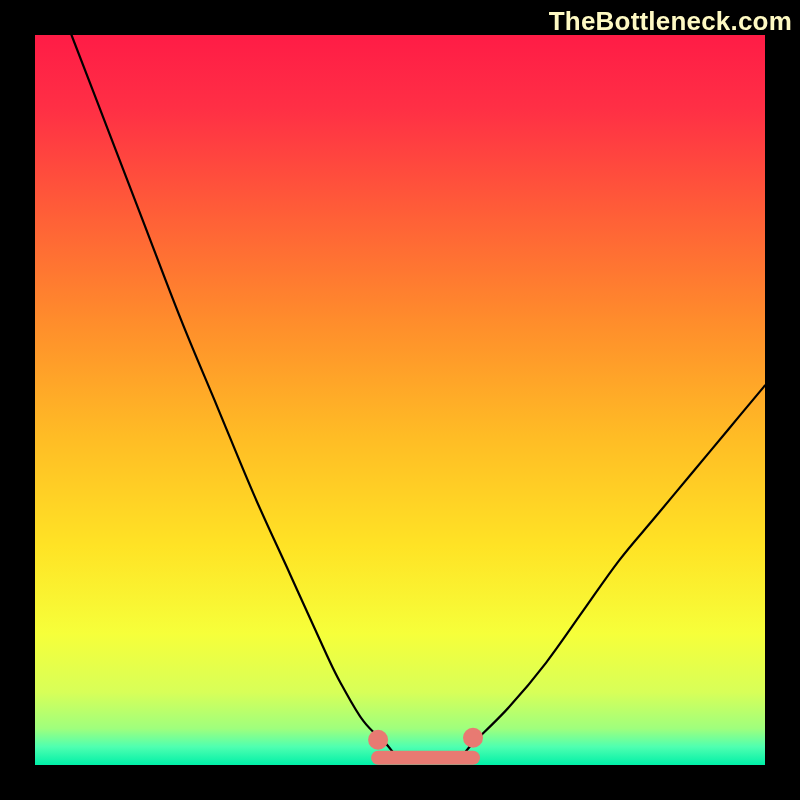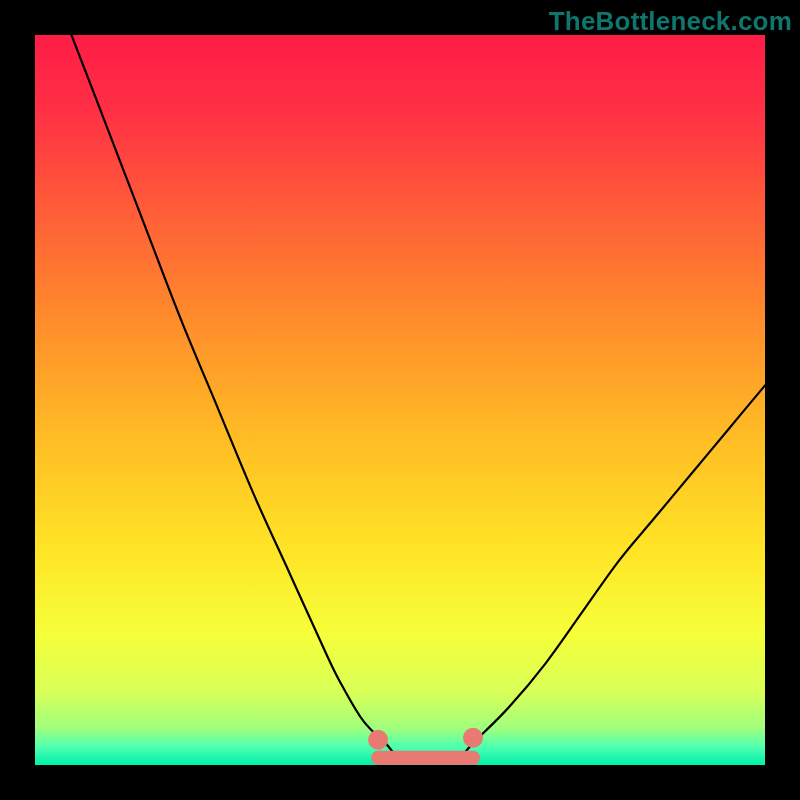--- a/index.html
+++ b/index.html
@@ -31,21 +31,21 @@
     position: absolute;
     top: 0;
     left: 0;
     width: 100%;
     height: 100%;
   }
   .watermark {
     position: absolute;
     top: 6px;
     right: 8px;
-    color: #0f766e;
+    color: #fef9c3;
     font-size: 26px;
     font-weight: 600;
     letter-spacing: 0.2px;
     user-select: none;
   }
   svg.curve {
     position: absolute;
     top: 0;
     left: 0;
     width: 100%;

